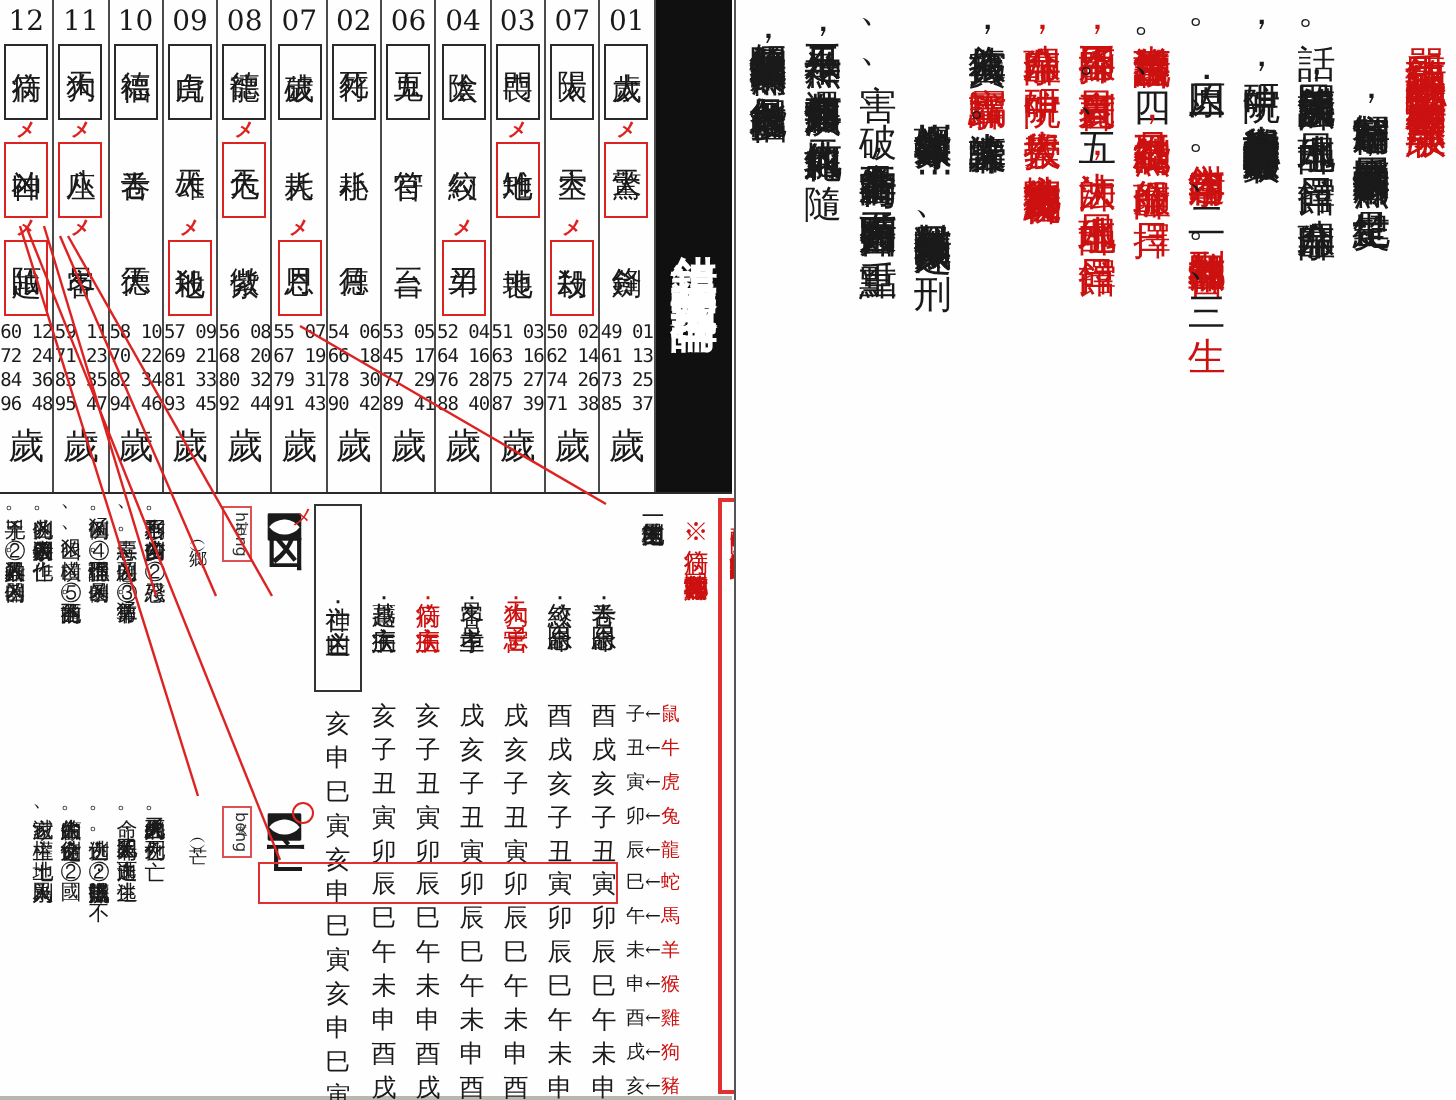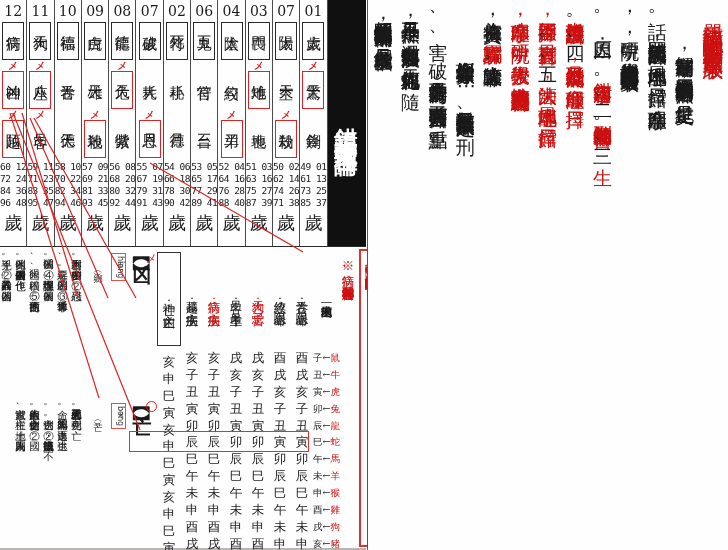--- a/index.html
+++ b/index.html
@@ -36,21 +36,21 @@
   .e-mark.circ{width:11px;height:11px;border:1.5px solid #d22;border-radius:50%;box-sizing:border-box;font-size:0;}
   .e-def{font-size:10.5px;line-height:14px;text-orientation:upright;letter-spacing:0;}
   
   .s-col{flex:0 0 22px;padding-top:4px;box-sizing:border-box;text-align:center;}
   .s-head{height:90px;margin:0 auto 8px;writing-mode:vertical-rl;text-orientation:upright;
           font-size:12.5px;line-height:22px;letter-spacing:0;}
   .s-head.red{color:#c11;}
   .s-head.boxed{border:1px solid #333;padding:1px 0;}
   .s-branch{height:16.9px;line-height:16.9px;font-size:12.5px;}
   
-  .z-col{flex:0 0 27px;padding-top:4px;box-sizing:border-box;text-align:center;}
+  .z-col{flex:0 0 27px;padding-top:4px;box-sizing:border-box;}
   .z-head{height:90px;margin:0 auto 8px;writing-mode:vertical-rl;text-orientation:upright;font-size:11.5px;line-height:14px;}
   .z-row{height:16.9px;line-height:16.9px;font-size:9.5px;white-space:nowrap;}
   .z-row .animal{color:#c11;}
   
   .n-col{flex:0 0 17px;padding-top:4px;writing-mode:vertical-rl;text-orientation:upright;
          font-size:12.5px;line-height:17px;color:#c11;}
   .bx-note{flex:1 1 auto;border:2px solid #e03030;margin:1px 2px 3px 2px;writing-mode:vertical-rl;
            padding:3px 1px;box-sizing:border-box;}
   .bx-note div{font-size:12.5px;line-height:19px;text-orientation:upright;color:#c11;}
   
@@ -163,21 +163,21 @@
           <div class="t-foot">歲</div>
         </div>
         <div class="t-col">
           <div class="t-num">06</div>
           <div class="t-star1">五鬼</div>
           <div class="t-x"></div>
           <div class="t-star">官符</div>
           <div class="t-x"></div>
           <div class="t-star">三台</div>
           <div class="t-nums">53 05
-65 17
+45 17
 77 29
 89 41</div>
           <div class="t-foot">歲</div>
         </div>
         <div class="t-col">
           <div class="t-num">04</div>
           <div class="t-star1">太陰</div>
           <div class="t-x"></div>
           <div class="t-star">勾絞</div>
           <div class="t-x">メ</div>

